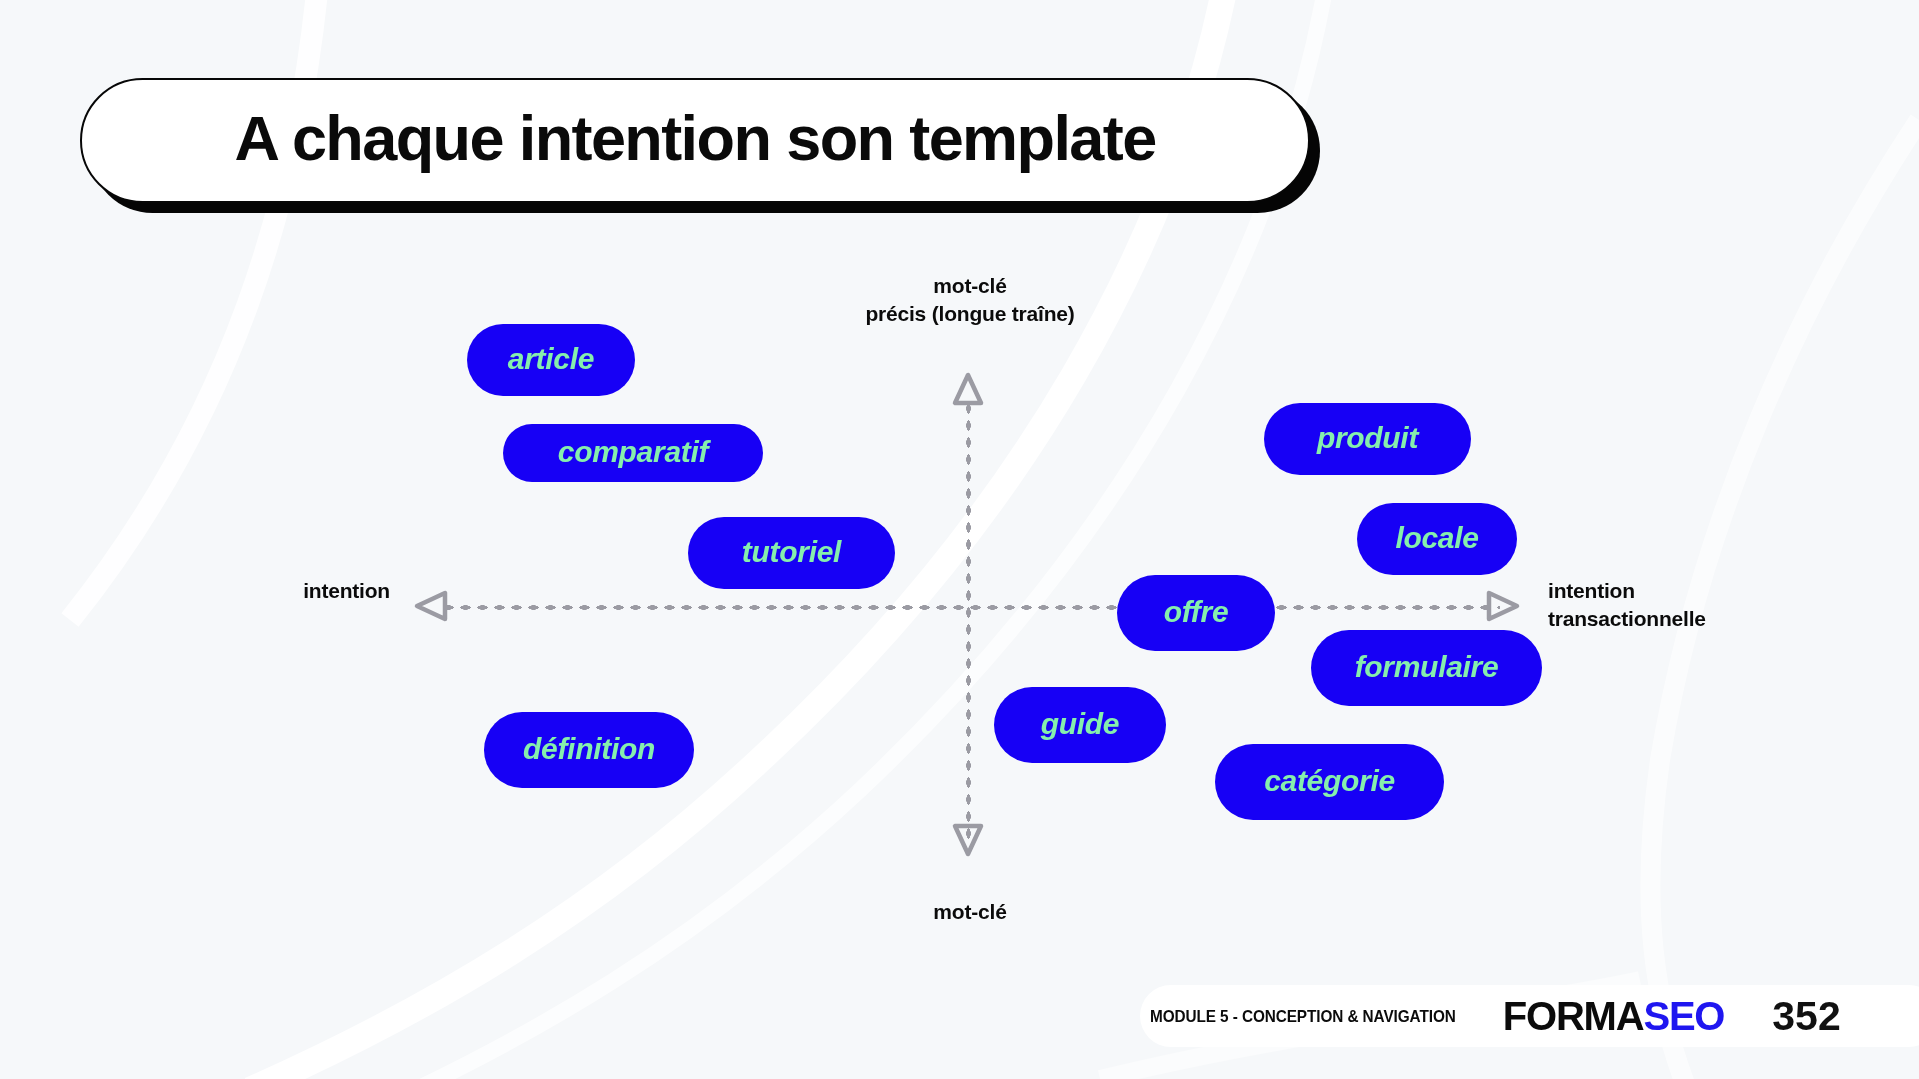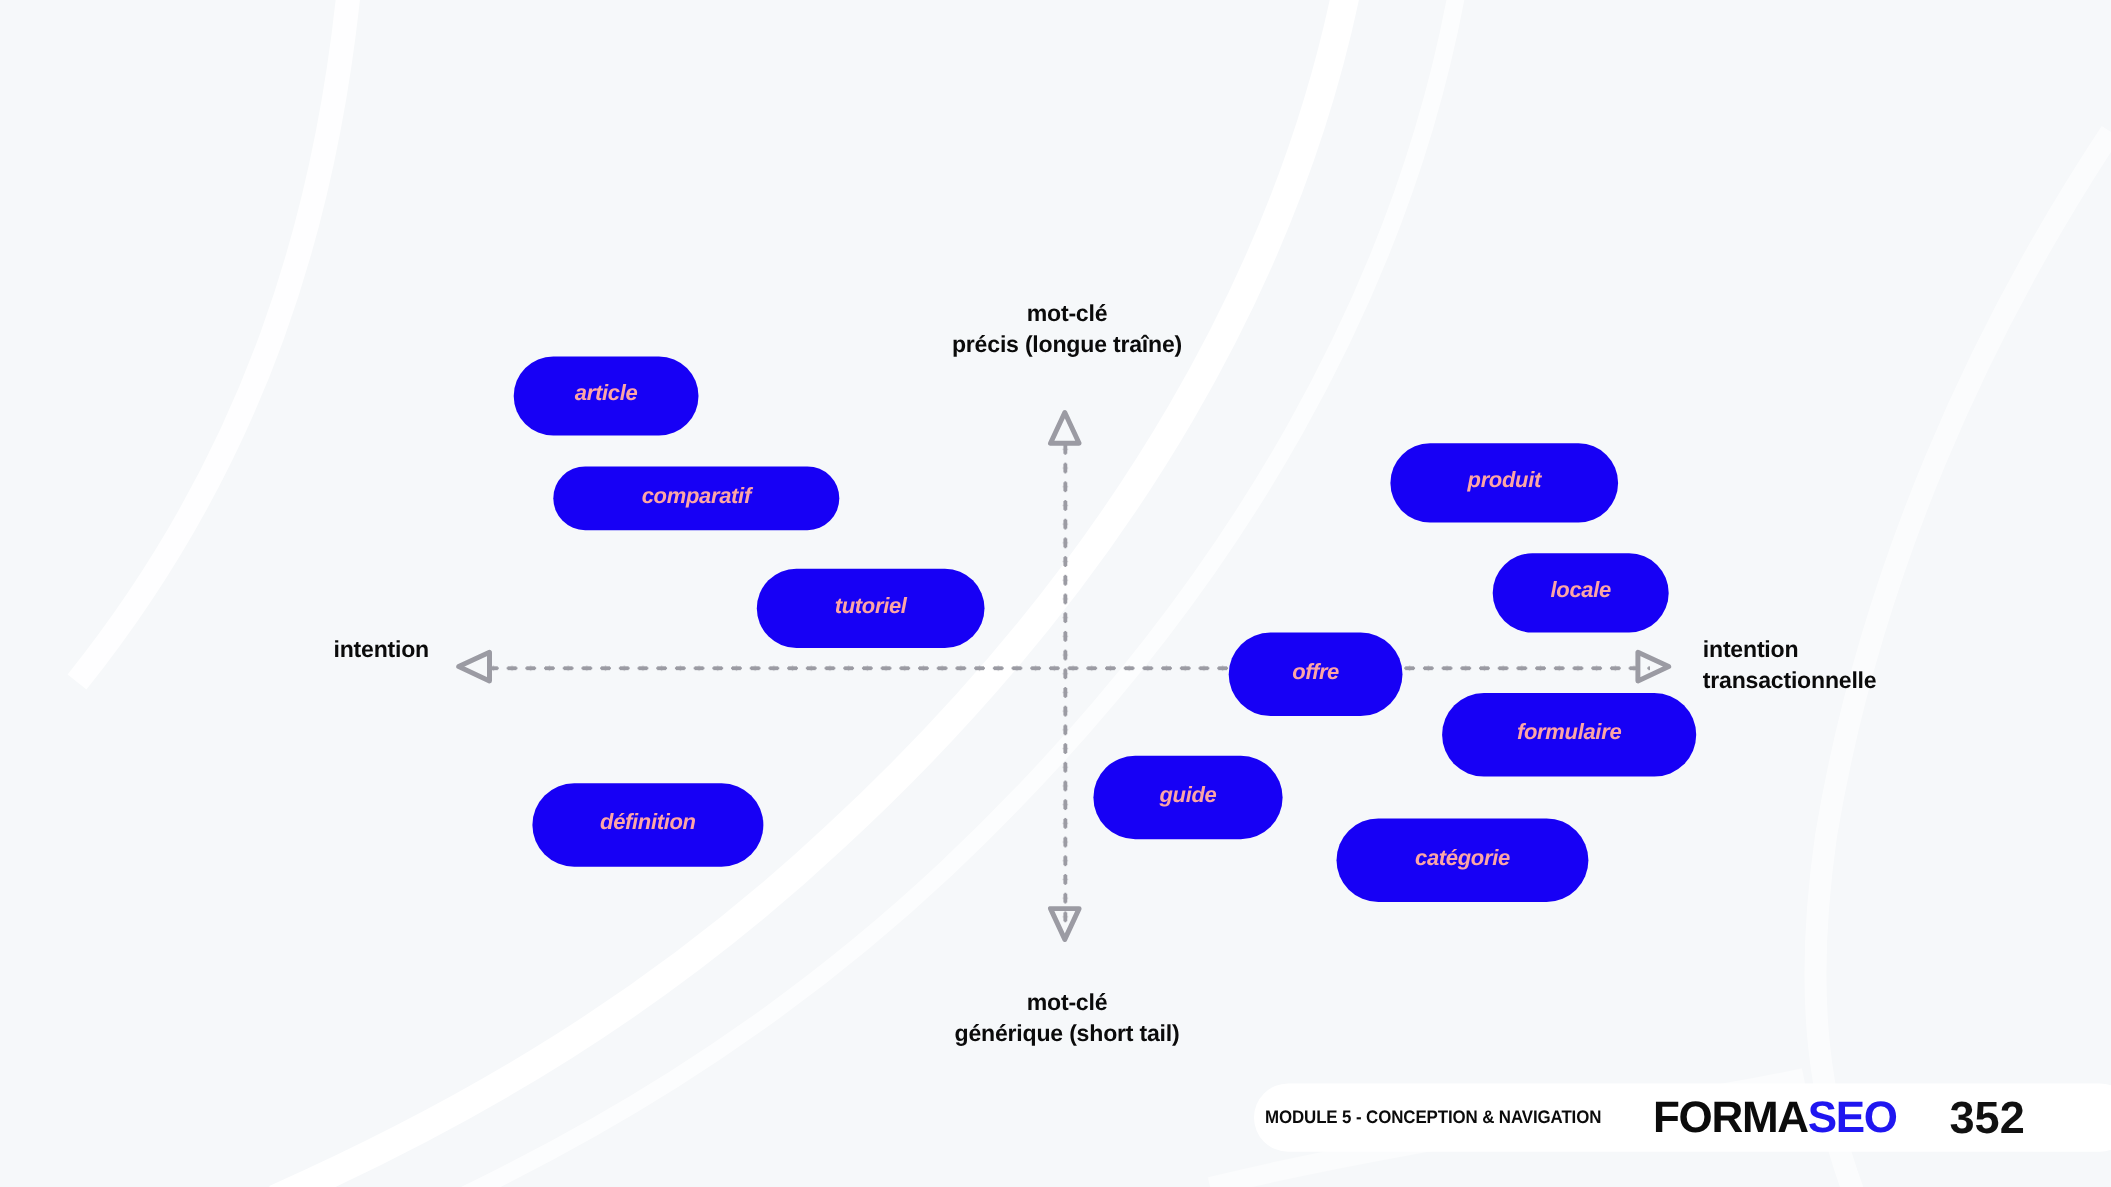--- a/index.html
+++ b/index.html
@@ -86,26 +86,26 @@
   }
   .cap-top    { left: 720px; top: 272px; width: 500px; text-align: center; }
   .cap-bottom { left: 720px; top: 898px; width: 500px; text-align: center; }
   .cap-left   { left: 20px;  top: 577px; width: 370px; text-align: right; }
   .cap-right  { left: 1548px;top: 577px; width: 400px; text-align: left; }
 
   
   .pill {
     position: absolute;
     background: #1700f5;
-    color: #fca5a5;
+    color: #86efac;
     border-radius: 999px;
     display: flex;
     align-items: center;
     justify-content: center;
-    font-size: 20px;
+    font-size: 30px;
     font-weight: 800;
     font-style: italic;
     letter-spacing: -0.3px;
     white-space: nowrap;
     padding-bottom: 3px;
   }
 
   
   .footer-pill {
     position: absolute;
@@ -151,20 +151,26 @@
 <div id="slide">
 
   <svg class="bg-deco" width="1919" height="1079" viewBox="0 0 1919 1079" fill="none">
     <path d="M1230 -40 C 1180 240, 1020 520, 760 760 C 600 910, 430 1010, 250 1090" stroke="#ffffff" stroke-width="26" fill="none" opacity="0.95"></path>
     <path d="M1330 -40 C 1285 250, 1125 540, 860 790 C 700 940, 530 1040, 350 1120" stroke="#ffffff" stroke-width="16" fill="none" opacity="0.7"></path>
     <path d="M320 -40 C 300 200, 230 420, 70 620" stroke="#ffffff" stroke-width="22" fill="none" opacity="0.85"></path>
     <path d="M1919 120 C 1800 300, 1700 520, 1660 760 C 1640 900, 1650 1010, 1700 1120" stroke="#ffffff" stroke-width="20" fill="none" opacity="0.6"></path>
     <path d="M1640 980 C 1500 1010, 1300 1030, 1100 1079" stroke="#ffffff" stroke-width="18" fill="none" opacity="0.5"></path>
   </svg>
 
+  <div class="title-wrap">
+    <div class="title-shadow"></div>
+    <div class="title-box">
+      <div class="title-text">A chaque intention son template</div>
+    </div>
+  </div>
 
   <div class="axis-h"></div>
   <div class="axis-v"></div>
 
   <div class="arrow arrow-left">
     <svg width="34" height="32" viewBox="0 0 34 32" fill="none">
       <path d="M3 16 L31 3 L31 29 Z" stroke="#9b9ba3" stroke-width="4.5" stroke-linejoin="round" fill="none"></path>
     </svg>
   </div>
   <div class="arrow arrow-right">
@@ -182,21 +188,20 @@
       <path d="M16 31 L3 3 L29 3 Z" stroke="#9b9ba3" stroke-width="4.5" stroke-linejoin="round" fill="none"></path>
     </svg>
   </div>
 
   <div class="cap cap-top">
     <div>mot-clé</div>
     <div>précis (longue traîne)</div>
   </div>
   <div class="cap cap-bottom">
     <div>mot-clé</div>
-    <div>générique (short tail)</div>
   </div>
   <div class="cap cap-left">
     <div>intention</div>
   </div>
   <div class="cap cap-right">
     <div>intention</div>
     <div>transactionnelle</div>
   </div>
 
   <div id="pill-layer">

